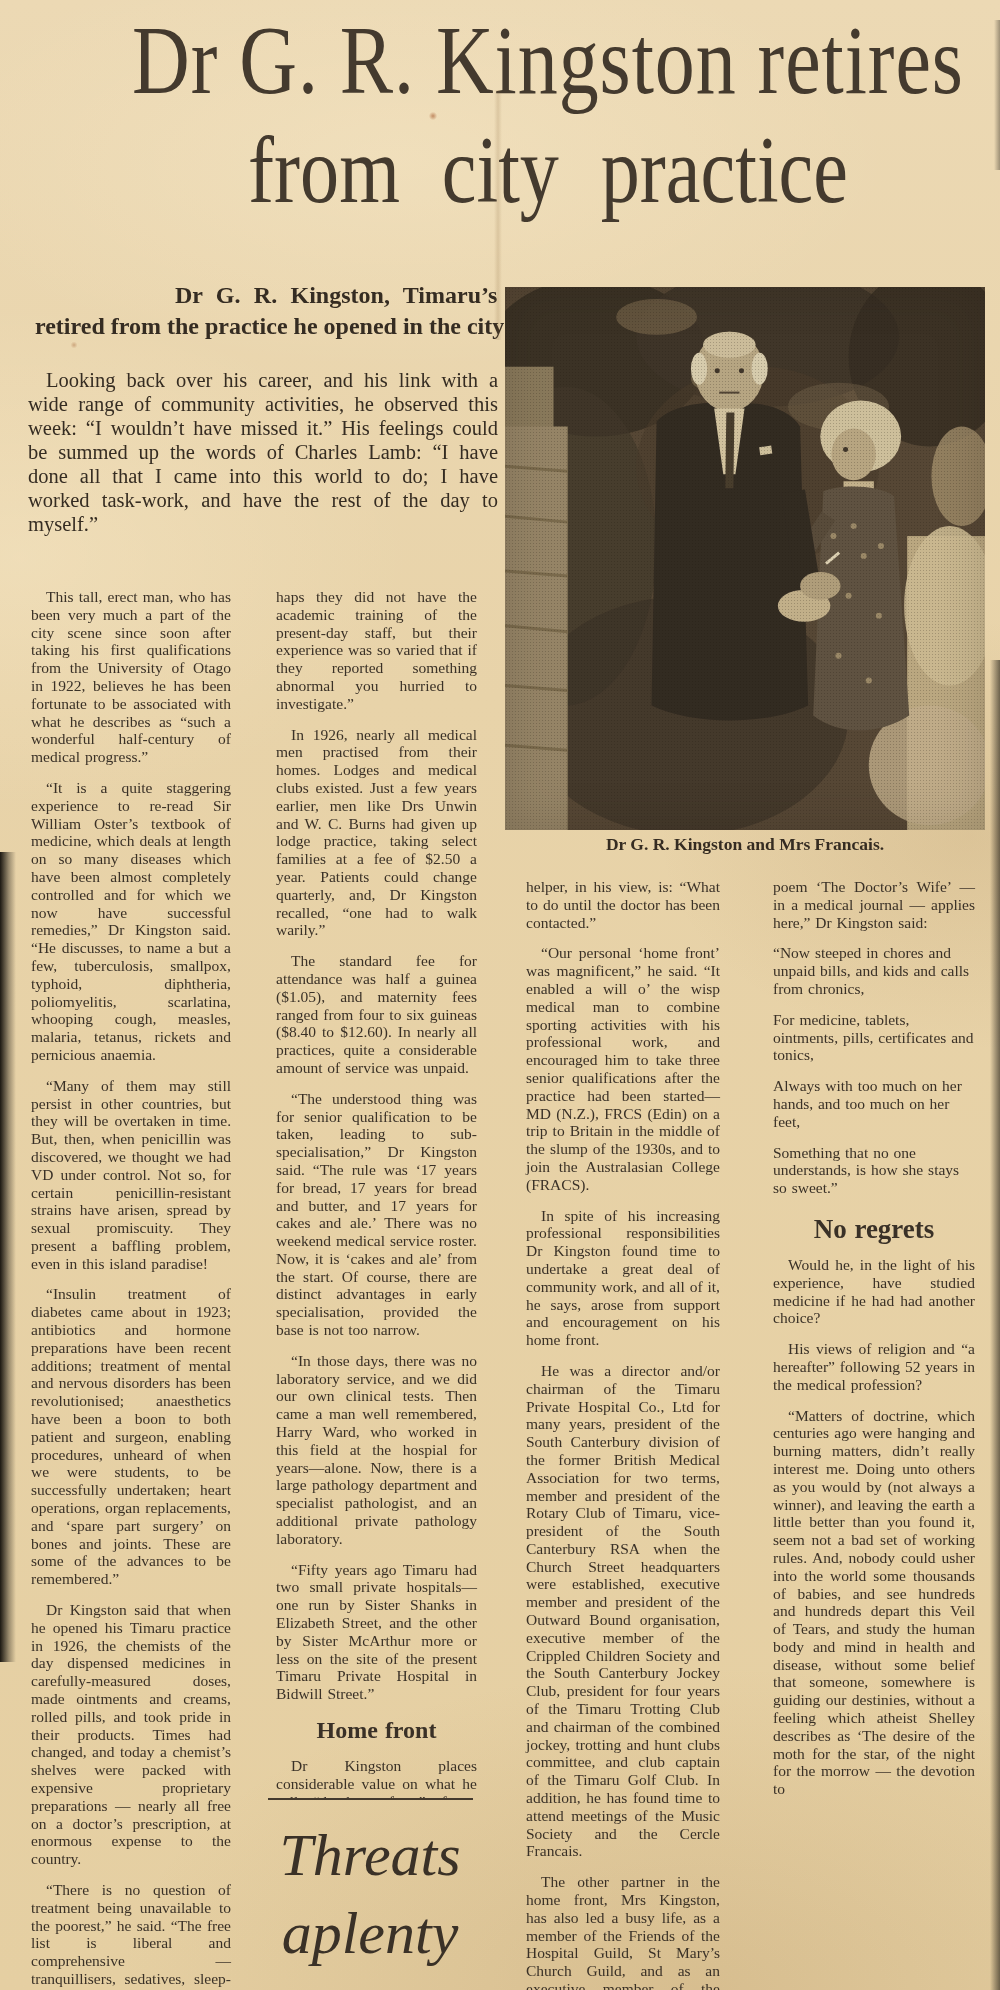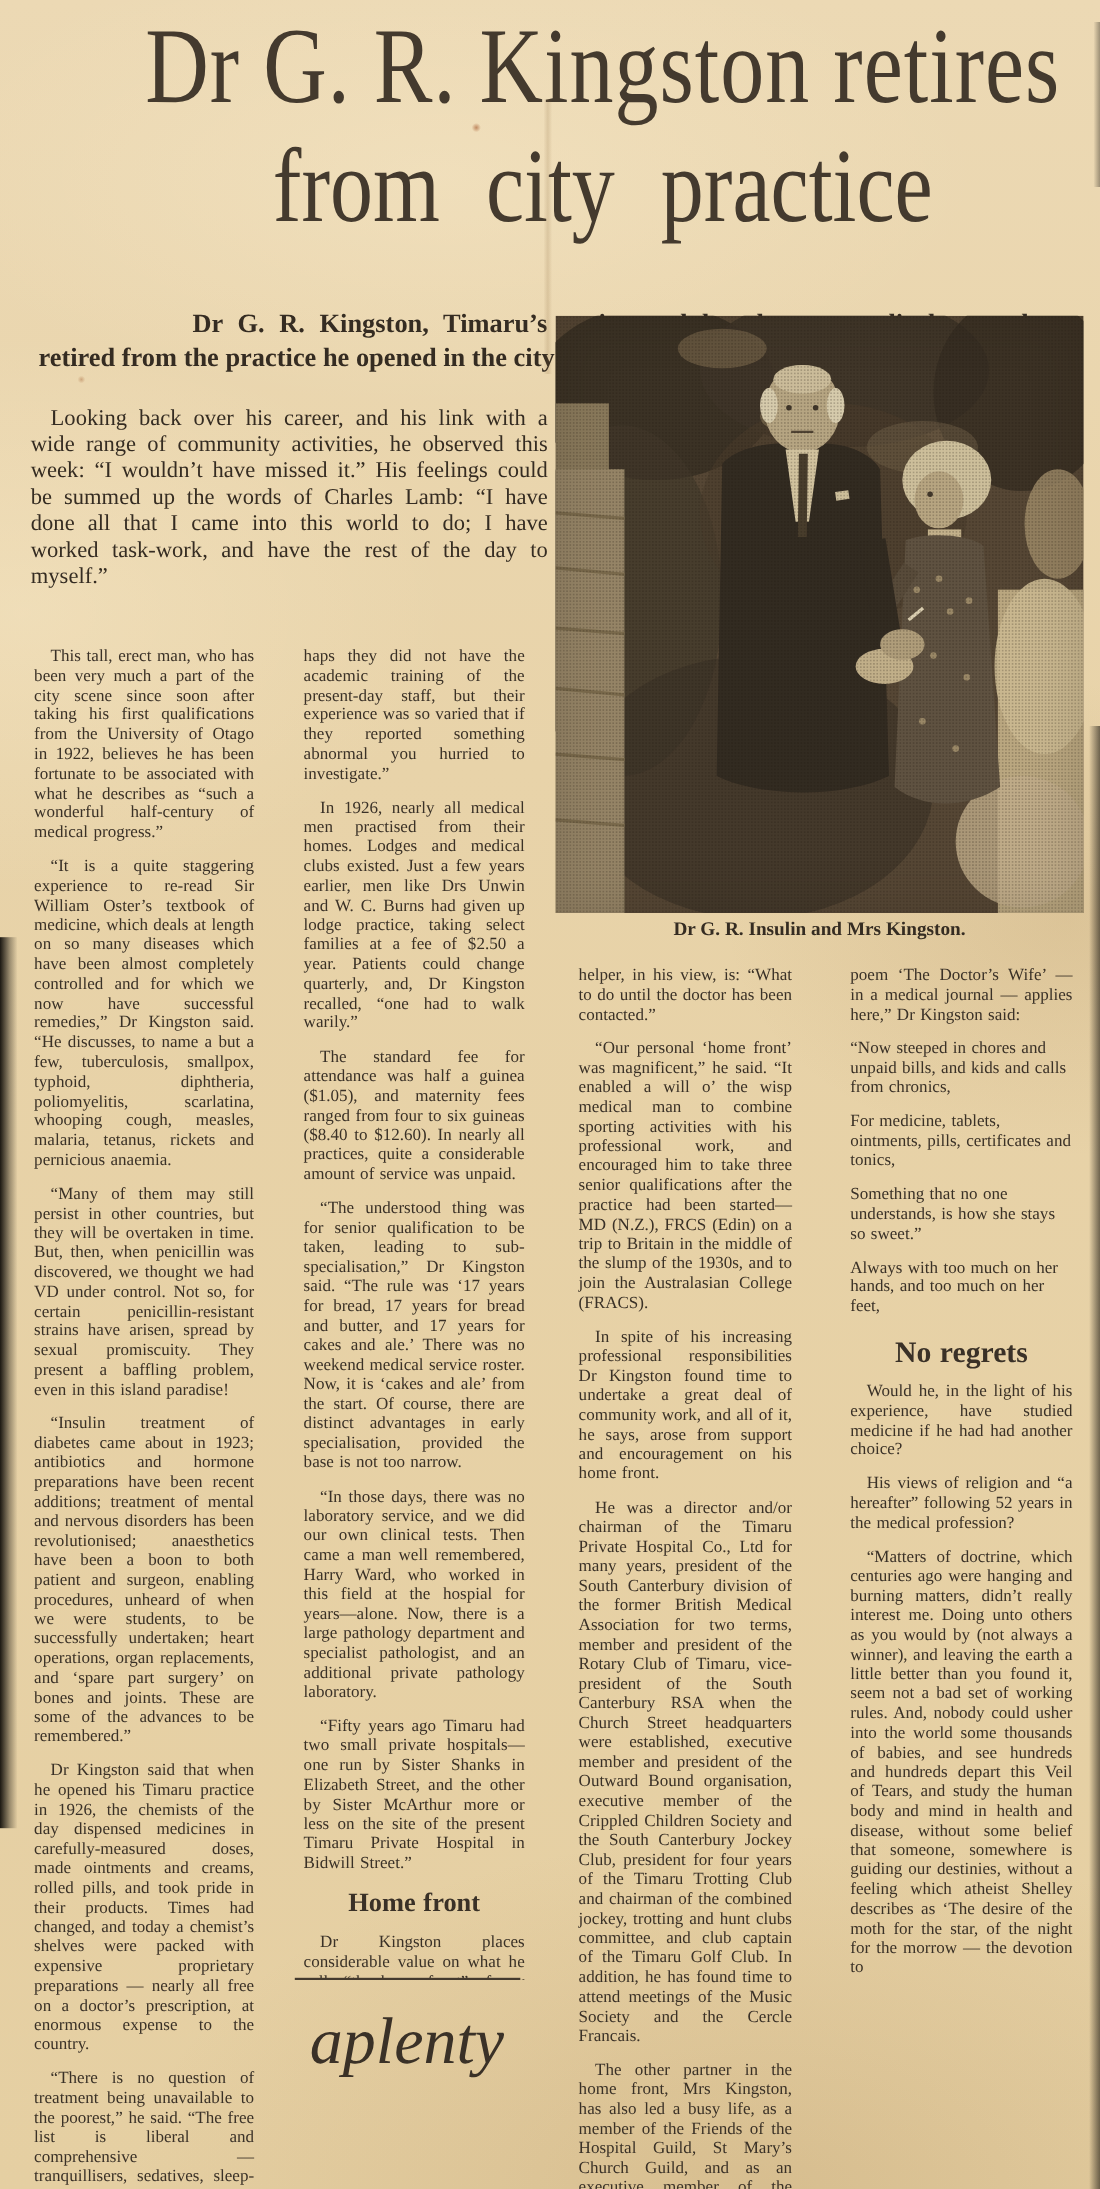--- a/index.html
+++ b/index.html
@@ -135,21 +135,21 @@
       <line x1="285" y1="205" x2="300" y2="300" stroke="#2c2620" stroke-width="24"></line>
 
       <ellipse cx="296" cy="320" rx="26" ry="16" fill="#cbb994"></ellipse>
       <ellipse cx="312" cy="300" rx="20" ry="14" fill="#b7a583"></ellipse>
       <rect x="318" y="276" width="17" height="3" fill="#e8ddc0" transform="rotate(-40 318 278)"></rect>
       <rect x="0" y="0" width="475" height="545" fill="#6d5430" opacity="0.10"></rect>
     </svg>
     <div class="halftone"></div>
   </figure>
 
-  <div class="caption">Dr G. R. Insulin and Mrs Kingston.</div>
+  <div class="caption">Dr G. R. Kingston and Mrs Francais.</div>
 
   <div class="col col1">
     <p>This tall, erect man, who has been very much a part of the city scene since soon after taking his first qualifications from the University of Otago in 1922, believes he has been fortunate to be associated with what he describes as “such a wonderful half-century of medical progress.”</p>
     <p>“It is a quite staggering experience to re-read Sir William Oster’s textbook of medicine, which deals at length on so many diseases which have been almost completely controlled and for which we now have successful remedies,” Dr Kingston said. “He discusses, to name a but a few, tuberculosis, smallpox, typhoid, diphtheria, poliomyelitis, scarlatina, whooping cough, measles, malaria, tetanus, rickets and pernicious anaemia.</p>
     <p>“Many of them may still persist in other countries, but they will be overtaken in time. But, then, when penicillin was discovered, we thought we had VD under control. Not so, for certain penicillin-resistant strains have arisen, spread by sexual promiscuity. They present a baffling problem, even in this island paradise!</p>
     <p>“Insulin treatment of diabetes came about in 1923; antibiotics and hormone preparations have been recent additions; treatment of mental and nervous disorders has been revolutionised; anaesthetics have been a boon to both patient and surgeon, enabling procedures, unheard of when we were students, to be successfully undertaken; heart operations, organ replacements, and ‘spare part surgery’ on bones and joints. These are some of the advances to be remembered.”</p>
     <p>Dr Kingston said that when he opened his Timaru practice in 1926, the chemists of the day dispensed medicines in carefully-measured doses, made ointments and creams, rolled pills, and took pride in their products. Times had changed, and today a chemist’s shelves were packed with expensive proprietary preparations — nearly all free on a doctor’s prescription, at enormous expense to the country.</p>
     <p>“There is no question of treatment being unavailable to the poorest,” he said. “The free list is liberal and comprehensive — tranquillisers, sedatives, sleep-inducers; you could say the lot.”</p>
   </div>
 
@@ -169,30 +169,31 @@
     <p>“Our personal ‘home front’ was magnificent,” he said. “It enabled a will o’ the wisp medical man to combine sporting activities with his professional work, and encouraged him to take three senior qualifications after the practice had been started—MD (N.Z.), FRCS (Edin) on a trip to Britain in the middle of the slump of the 1930s, and to join the Australasian College (FRACS).</p>
     <p>In spite of his increasing professional responsibilities Dr Kingston found time to undertake a great deal of community work, and all of it, he says, arose from support and encouragement on his home front.</p>
     <p>He was a director and/or chairman of the Timaru Private Hospital Co., Ltd for many years, president of the South Canterbury division of the former British Medical Association for two terms, member and president of the Rotary Club of Timaru, vice-president of the South Canterbury RSA when the Church Street headquarters were established, executive member and president of the Outward Bound organisation, executive member of the Crippled Children Society and the South Canterbury Jockey Club, president for four years of the Timaru Trotting Club and chairman of the combined jockey, trotting and hunt clubs committee, and club captain of the Timaru Golf Club. In addition, he has found time to attend meetings of the Music Society and the Cercle Francais.</p>
     <p>The other partner in the home front, Mrs Kingston, has also led a busy life, as a member of the Friends of the Hospital Guild, St Mary’s Church Guild, and as an executive member of the South Canterbury Women’s Club, Travel Club, South Canterbury branch of St. Hilda’s Old Girls</p>
   </div>
 
   <div class="col col4">
     <p class="cont">poem ‘The Doctor’s Wife’ — in a medical journal — applies here,” Dr Kingston said:</p>
     <p class="poem">“Now steeped in chores and unpaid bills, and kids and calls from chronics,</p>
     <p class="poem">For medicine, tablets, ointments, pills, certificates and tonics,</p>
+    <p class="poem">Always with too much on her hands, and too much on her feet,</p>
     <p class="poem">Something that no one understands, is how she stays so sweet.”</p>
-    <p class="poem">Always with too much on her hands, and too much on her feet,</p>
     <h3 class="subhead subhead-lg">No regrets</h3>
     <p>Would he, in the light of his experience, have studied medicine if he had had another choice?</p>
     <p>His views of religion and “a hereafter” following 52 years in the medical profession?</p>
     <p>“Matters of doctrine, which centuries ago were hanging and burning matters, didn’t really interest me. Doing unto others as you would by (not always a winner), and leaving the earth a little better than you found it, seem not a bad set of working rules. And, nobody could usher into the world some thousands of babies, and see hundreds and hundreds depart this Veil of Tears, and study the human body and mind in health and disease, without some belief that someone, somewhere is guiding our destinies, without a feeling which atheist Shelley describes as ‘The desire of the moth for the star, of the night for the morrow — the devotion to</p>
   </div>
 
   <div class="teaser">
     <div class="teaser-rule"></div>
+    <div class="teaser-line">Threats</div>
     <div class="teaser-line">aplenty</div>
   </div>
 
   <div class="crease"></div>
   <div class="edge-left"></div>
   <div class="edge-right"></div>
   <div class="edge-right-top"></div>
 
 </div>
 

